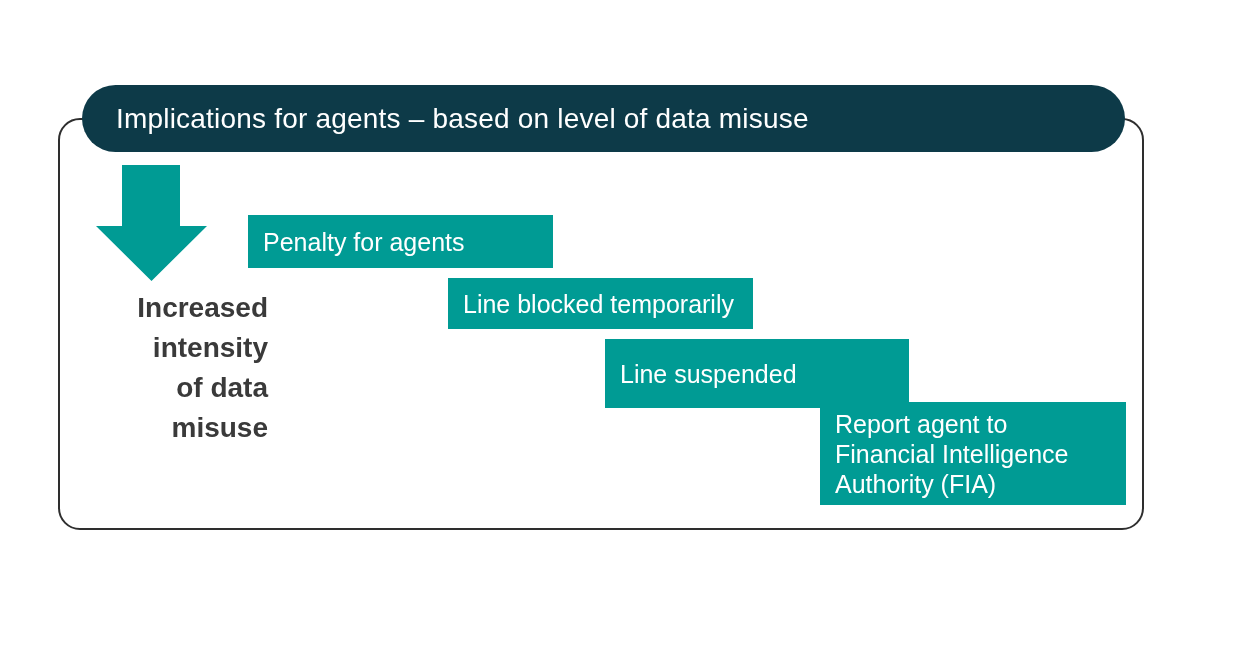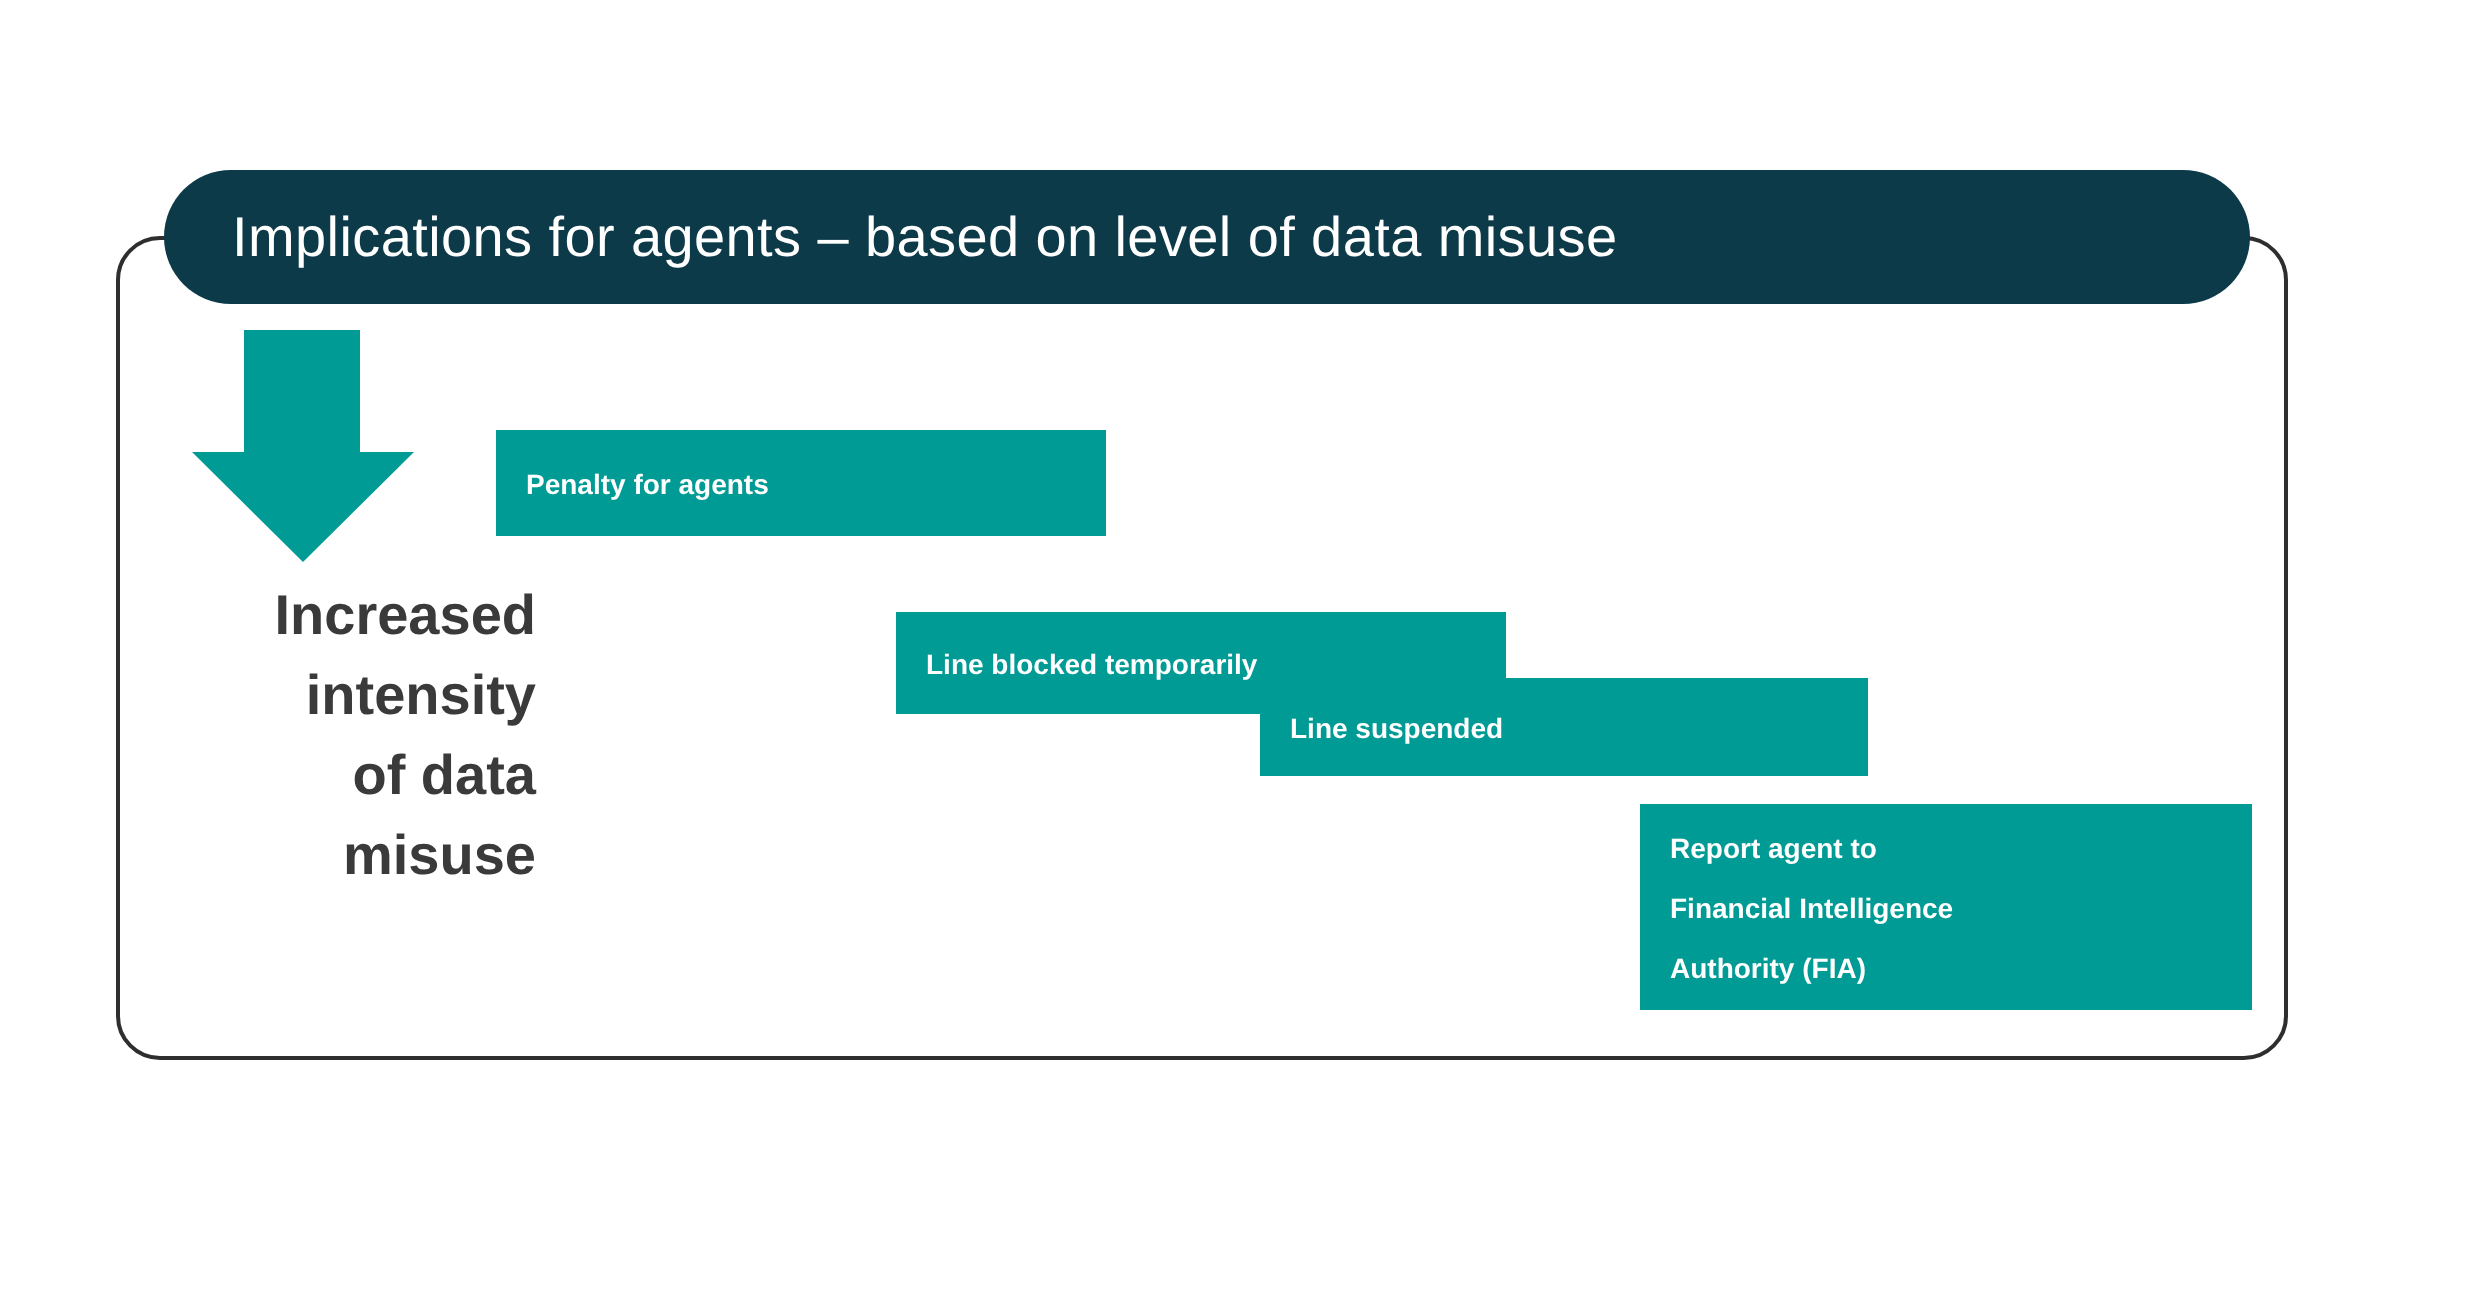--- a/index.html
+++ b/index.html
@@ -37,27 +37,26 @@
     position:absolute;left:78px;top:288px;width:190px;z-index:3;
     color:var(--intensity-text);font-weight:bold;font-size:28px;
     line-height:40px;white-space:pre-line;text-align:right;
   }
   .step{
     position:absolute;background:var(--step-bg);z-index:3;
     display:flex;align-items:center;box-sizing:border-box;
     padding:6px 15px;
   }
   .step-label{
-    color:var(--step-text);font-size:14px;line-height:30px;
+    color:var(--step-text);font-size:25px;line-height:30px;
     white-space:pre-line;
-    font-weight:bold;
   }
   .step-1{left:248px;top:215px;width:305px;height:53px;}
-  .step-2{left:448px;top:278px;width:305px;height:51px;margin-top:28px;}
-  .step-3{left:630px;top:339px;width:304px;height:49px;}
+  .step-2{left:448px;top:278px;width:305px;height:51px;}
+  .step-3{left:605px;top:339px;width:304px;height:69px;}
   .step-4{left:820px;top:402px;width:306px;height:103px;align-items:flex-end;}
 </style>
 </head>
 <body>
 
 <div class="frame"></div>
 
 <div class="banner">
   <span class="banner-title">Implications for agents – based on level of data misuse</span>
 </div>

